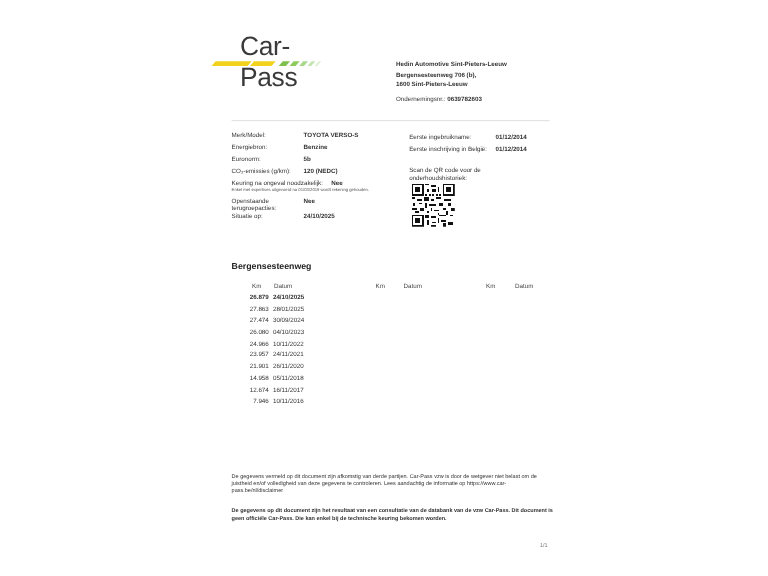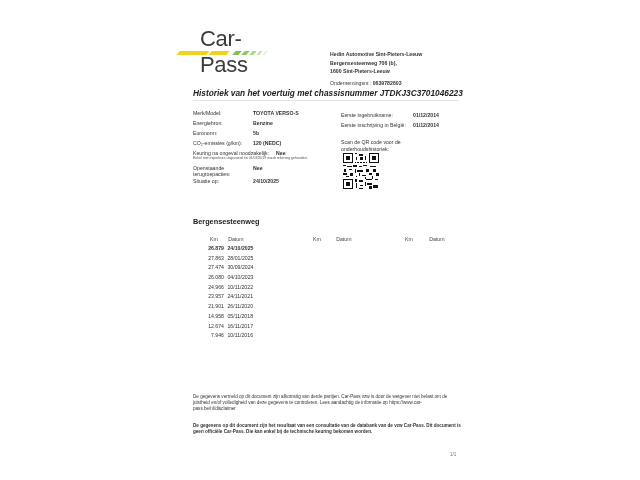--- a/index.html
+++ b/index.html
@@ -77,21 +77,20 @@
   <div class="dealer">
     <div class="b">Hedin Automotive Sint-Pieters-Leeuw</div>
     <div class="b">Bergensesteenweg 706 (b),</div>
     <div class="b">1600 Sint-Pieters-Leeuw</div>
     <div class="reg">
       <span>Ondernemingsnr.:</span>
       <span class="b">0639782603</span>
     </div>
   </div>
 
-  <div class="title">Historiek van het voertuig met chassisnummer JTDKJ3C3701046223</div>
   <div class="rule"></div>
 
   <div class="info info-left">
     <span class="lbl" style="top:0px">Merk/Model:</span>
     <span class="val" style="top:0px">TOYOTA VERSO-S</span>
     <span class="lbl" style="top:10px">Energiebron:</span>
     <span class="val" style="top:10px">Benzine</span>
     <span class="lbl" style="top:20px">Euronorm:</span>
     <span class="val" style="top:20px">5b</span>
     <span class="lbl" style="top:30px">CO₂-emissies (g/km):</span>

